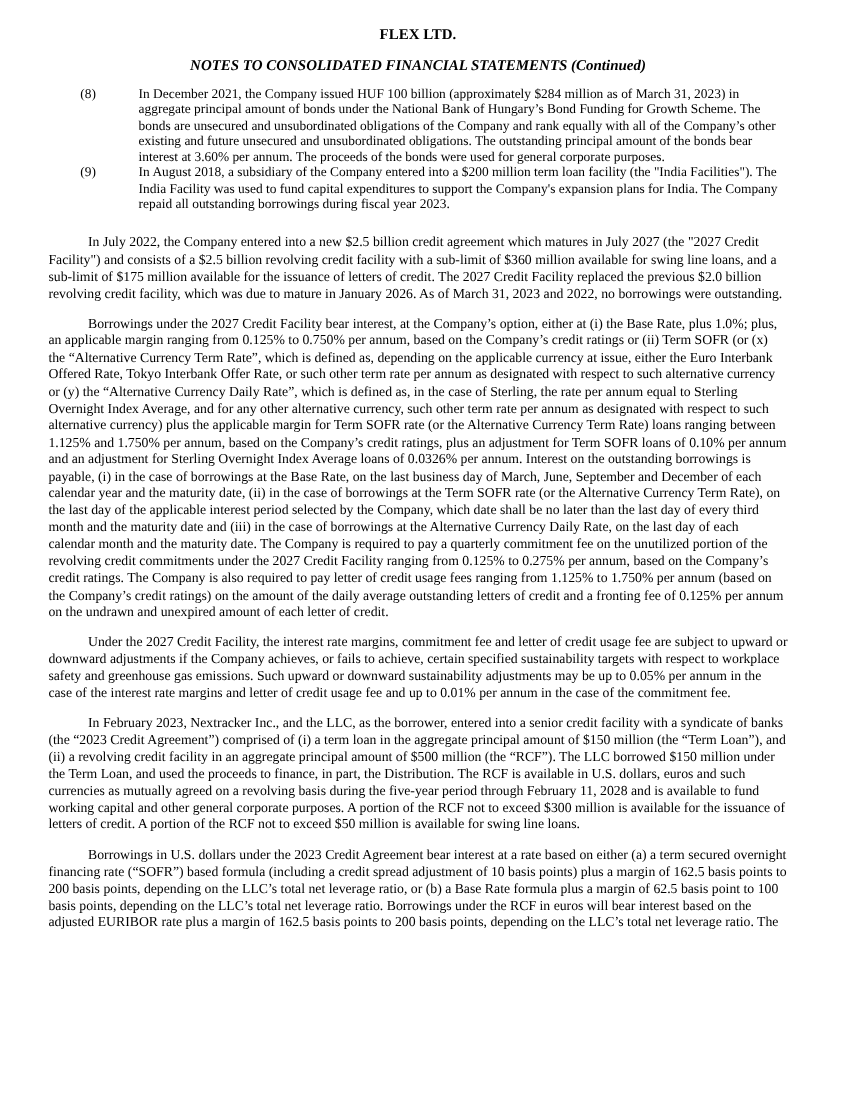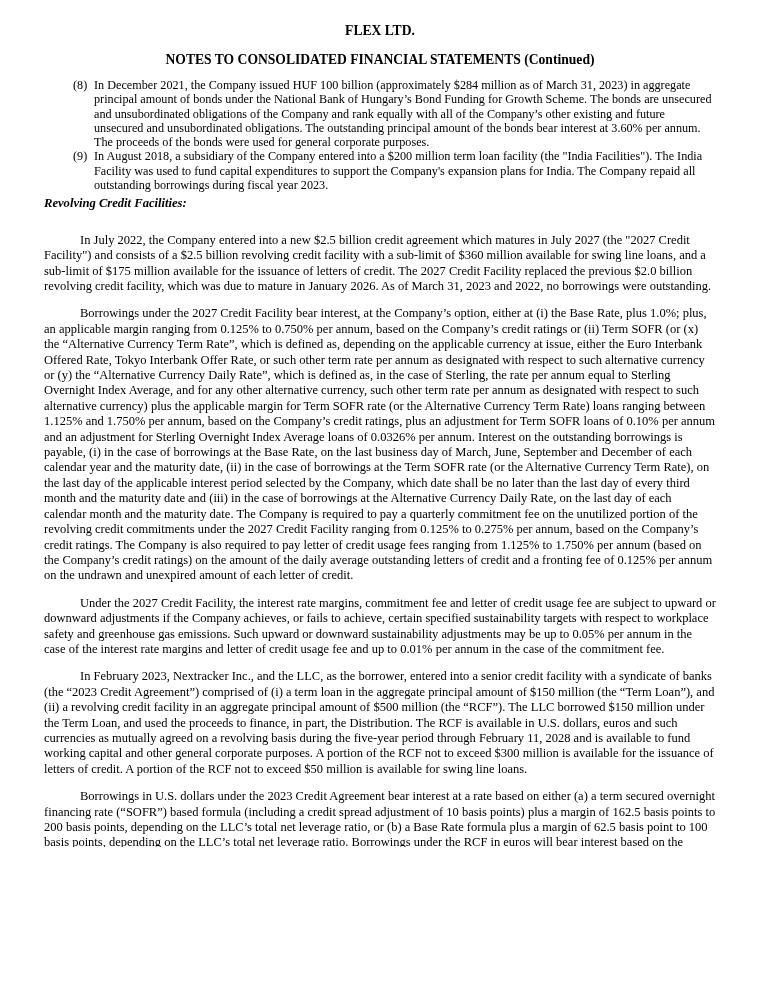--- a/index.html
+++ b/index.html
@@ -27,35 +27,37 @@
     font-weight: bold;
     font-size: 13.6px;
     line-height: 15px;
   }
   .doc-subtitle {
     text-align: center;
     font-weight: bold;
     font-size: 13.6px;
     line-height: 15px;
     margin-top: 14px;
+    font-style: italic;
   }
   .notes-list {
     margin-top: 11px;
   }
   .note-item {
     display: flex;
     margin-left: 29px;
     font-size: 12.2px;
     line-height: 14.3px;
   }
   .note-marker {
     flex: 0 0 21px;
   }
   .note-text {
     flex: 1;
+    margin-left: 32px;
   }
   .section-heading {
     font-weight: bold;
     font-style: italic;
     font-size: 12.6px;
     line-height: 15.4px;
     margin: 4px 0 0 0;
   }
   p.body-para {
     font-size: 12.5px;
@@ -90,21 +92,20 @@
     <div class="note-item">
       <span class="note-marker">(8)</span>
       <span class="note-text">In December 2021, the Company issued HUF 100 billion (approximately $284 million as of March 31, 2023) in aggregate principal amount of bonds under the National Bank of Hungary’s Bond Funding for Growth Scheme. The bonds are unsecured and unsubordinated obligations of the Company and rank equally with all of the Company’s other existing and future unsecured and unsubordinated obligations. The outstanding principal amount of the bonds bear interest at 3.60% per annum. The proceeds of the bonds were used for general corporate purposes.</span>
     </div>
     <div class="note-item">
       <span class="note-marker">(9)</span>
       <span class="note-text">In August 2018, a subsidiary of the Company entered into a $200 million term loan facility (the "India Facilities"). The India Facility was used to fund capital expenditures to support the Company's expansion plans for India. The Company repaid all outstanding borrowings during fiscal year 2023.</span>
     </div>
   </div>
 
-  <h2 class="section-heading">Revolving Credit Facilities:</h2>
 
   <p class="body-para first">In July 2022, the Company entered into a new $2.5 billion credit agreement which matures in July 2027 (the "2027 Credit Facility") and consists of a $2.5 billion revolving credit facility with a sub-limit of $360 million available for swing line loans, and a sub-limit of $175 million available for the issuance of letters of credit. The 2027 Credit Facility replaced the previous $2.0 billion revolving credit facility, which was due to mature in January 2026. As of March 31, 2023 and 2022, no borrowings were outstanding.</p>
 
   <p class="body-para">Borrowings under the 2027 Credit Facility bear interest, at the Company’s option, either at (i) the Base Rate, plus 1.0%; plus, an applicable margin ranging from 0.125% to 0.750% per annum, based on the Company’s credit ratings or (ii) Term SOFR (or (x) the “Alternative Currency Term Rate”, which is defined as, depending on the applicable currency at issue, either the Euro Interbank Offered Rate, Tokyo Interbank Offer Rate, or such other term rate per annum as designated with respect to such alternative currency or (y) the “Alternative Currency Daily Rate”, which is defined as, in the case of Sterling, the rate per annum equal to Sterling Overnight Index Average, and for any other alternative currency, such other term rate per annum as designated with respect to such alternative currency) plus the applicable margin for Term SOFR rate (or the Alternative Currency Term Rate) loans ranging between 1.125% and 1.750% per annum, based on the Company’s credit ratings, plus an adjustment for Term SOFR loans of 0.10% per annum and an adjustment for Sterling Overnight Index Average loans of 0.0326% per annum. Interest on the outstanding borrowings is payable, (i) in the case of borrowings at the Base Rate, on the last business day of March, June, September and December of each calendar year and the maturity date, (ii) in the case of borrowings at the Term SOFR rate (or the Alternative Currency Term Rate), on the last day of the applicable interest period selected by the Company, which date shall be no later than the last day of every third month and the maturity date and (iii) in the case of borrowings at the Alternative Currency Daily Rate, on the last day of each calendar month and the maturity date. The Company is required to pay a quarterly commitment fee on the unutilized portion of the revolving credit commitments under the 2027 Credit Facility ranging from 0.125% to 0.275% per annum, based on the Company’s credit ratings. The Company is also required to pay letter of credit usage fees ranging from 1.125% to 1.750% per annum (based on the Company’s credit ratings) on the amount of the daily average outstanding letters of credit and a fronting fee of 0.125% per annum on the undrawn and unexpired amount of each letter of credit.</p>
 
   <p class="body-para">Under the 2027 Credit Facility, the interest rate margins, commitment fee and letter of credit usage fee are subject to upward or downward adjustments if the Company achieves, or fails to achieve, certain specified sustainability targets with respect to workplace safety and greenhouse gas emissions. Such upward or downward sustainability adjustments may be up to 0.05% per annum in the case of the interest rate margins and letter of credit usage fee and up to 0.01% per annum in the case of the commitment fee.</p>
 
   <p class="body-para">In February 2023, Nextracker Inc., and the LLC, as the borrower, entered into a senior credit facility with a syndicate of banks (the “2023 Credit Agreement”) comprised of (i) a term loan in the aggregate principal amount of $150 million (the “Term Loan”), and (ii) a revolving credit facility in an aggregate principal amount of $500 million (the “RCF”). The LLC borrowed $150 million under the Term Loan, and used the proceeds to finance, in part, the Distribution. The RCF is available in U.S. dollars, euros and such currencies as mutually agreed on a revolving basis during the five-year period through February 11, 2028 and is available to fund working capital and other general corporate purposes. A portion of the RCF not to exceed $300 million is available for the issuance of letters of credit. A portion of the RCF not to exceed $50 million is available for swing line loans.</p>
 
   <p class="body-para">Borrowings in U.S. dollars under the 2023 Credit Agreement bear interest at a rate based on either (a) a term secured overnight financing rate (“SOFR”) based formula (including a credit spread adjustment of 10 basis points) plus a margin of 162.5 basis points to 200 basis points, depending on the LLC’s total net leverage ratio, or (b) a Base Rate formula plus a margin of 62.5 basis point to 100 basis points, depending on the LLC’s total net leverage ratio. Borrowings under the RCF in euros will bear interest based on the adjusted EURIBOR rate plus a margin of 162.5 basis points to 200 basis points, depending on the LLC’s total net leverage ratio. The LLC will also be required to pay a quarterly commitment fee on the undrawn portion of the</p>

